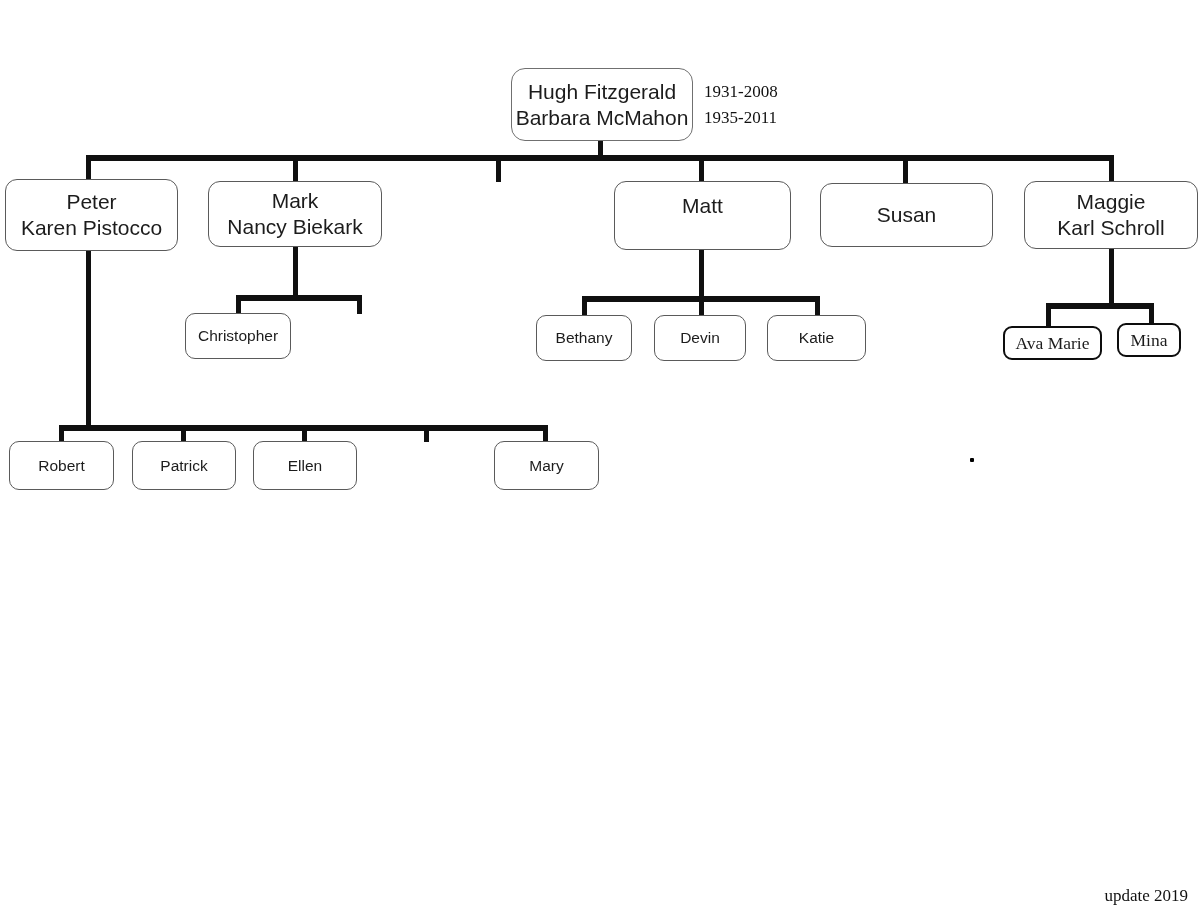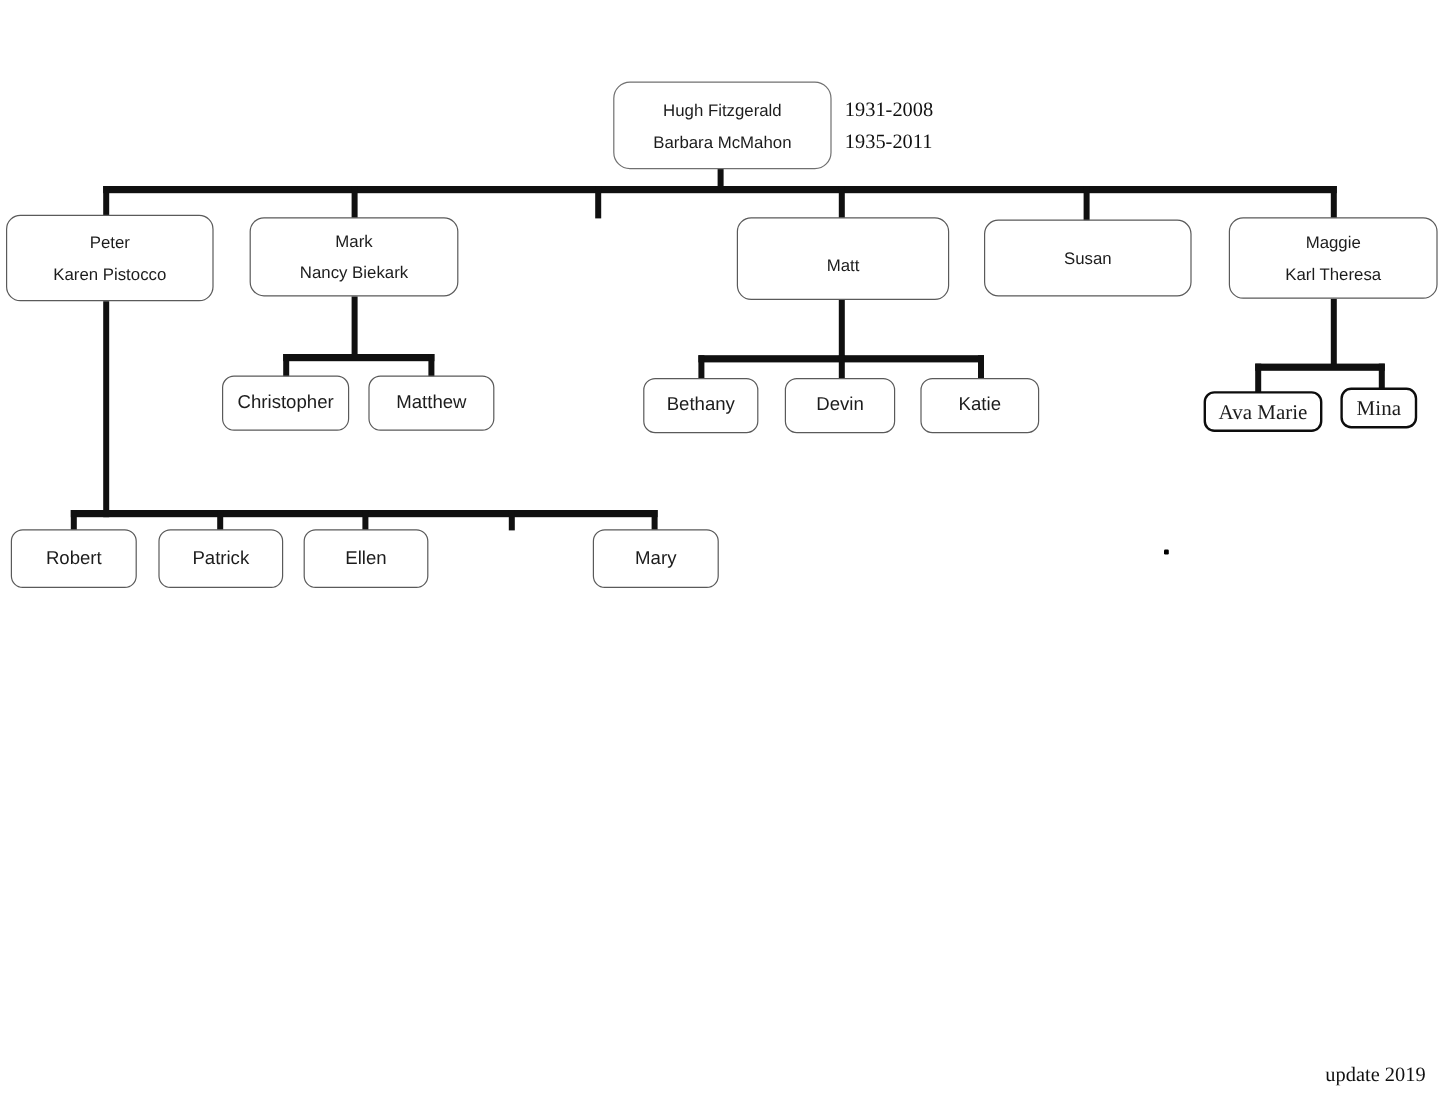--- a/index.html
+++ b/index.html
@@ -4,29 +4,29 @@
 <style>
   html,body { margin:0; padding:0; background:#ffffff; }
   #canvas {
     position:relative; width:1204px; height:922px; background:#ffffff;
     font-family:"Liberation Sans", sans-serif; overflow:hidden;
   }
   .node {
     position:absolute; box-sizing:border-box; background:#ffffff;
     border:1.7px solid #5a5a5a; border-radius:12px;
     display:flex; flex-direction:column; align-items:center; justify-content:center;
-    text-align:center; color:#1c1c1c; font-size:14px; line-height:26px;
+    text-align:center; color:#1c1c1c; font-size:21px; line-height:26px;
   }
   .node.root { border-color:#707070; border-radius:14px; }
   .node.small { font-size:15.5px; border-radius:10px; }
   .node.bold-border {
     border:2.6px solid #0d0d0d; border-radius:9px;
     font-family:"Liberation Serif", serif; font-size:17.5px;
   }
-  .node.v-top { justify-content:center; padding-top:11px; }
+  .node.v-top { justify-content:flex-start; padding-top:11px; }
   .cline { position:absolute; background:#101010; }
   .serif-note {
     position:absolute; font-family:"Liberation Serif", serif;
     font-size:17px; color:#111; white-space:nowrap;
   }
   .dot { position:absolute; width:4px; height:4px; background:#000; border-radius:1px; }
 </style>
 </head>
 <body>
 
@@ -81,28 +81,25 @@
     <span>Nancy Biekark</span>
   </div>
   <div class="node v-top" style="left:614px;top:181px;width:177px;height:69px">
     <span>Matt</span>
   </div>
   <div class="node" style="left:820px;top:183px;width:173px;height:64px">
     <span>Susan</span>
   </div>
   <div class="node" style="left:1024px;top:181px;width:174px;height:68px">
     <span>Maggie</span>
-    <span>Karl Theresa</span>
+    <span>Karl Schroll</span>
   </div>
 
   <div class="node small" style="left:185px;top:313px;width:106px;height:46px">
     <span>Christopher</span>
-  </div>
-  <div class="node small" style="left:307px;top:313px;width:105px;height:46px">
-    <span>Matthew</span>
   </div>
 
   <div class="node small" style="left:536px;top:315px;width:96px;height:46px">
     <span>Bethany</span>
   </div>
   <div class="node small" style="left:654px;top:315px;width:92px;height:46px">
     <span>Devin</span>
   </div>
   <div class="node small" style="left:767px;top:315px;width:99px;height:46px">
     <span>Katie</span>

